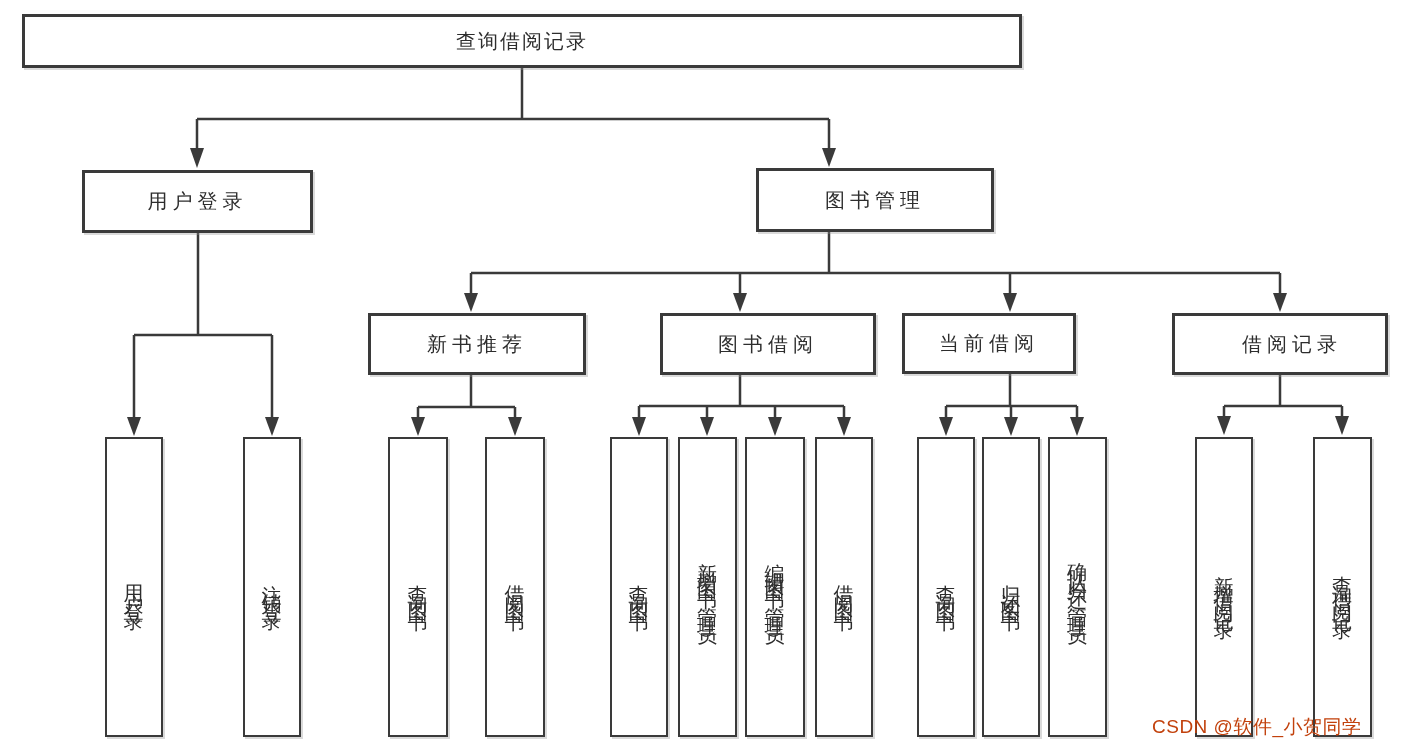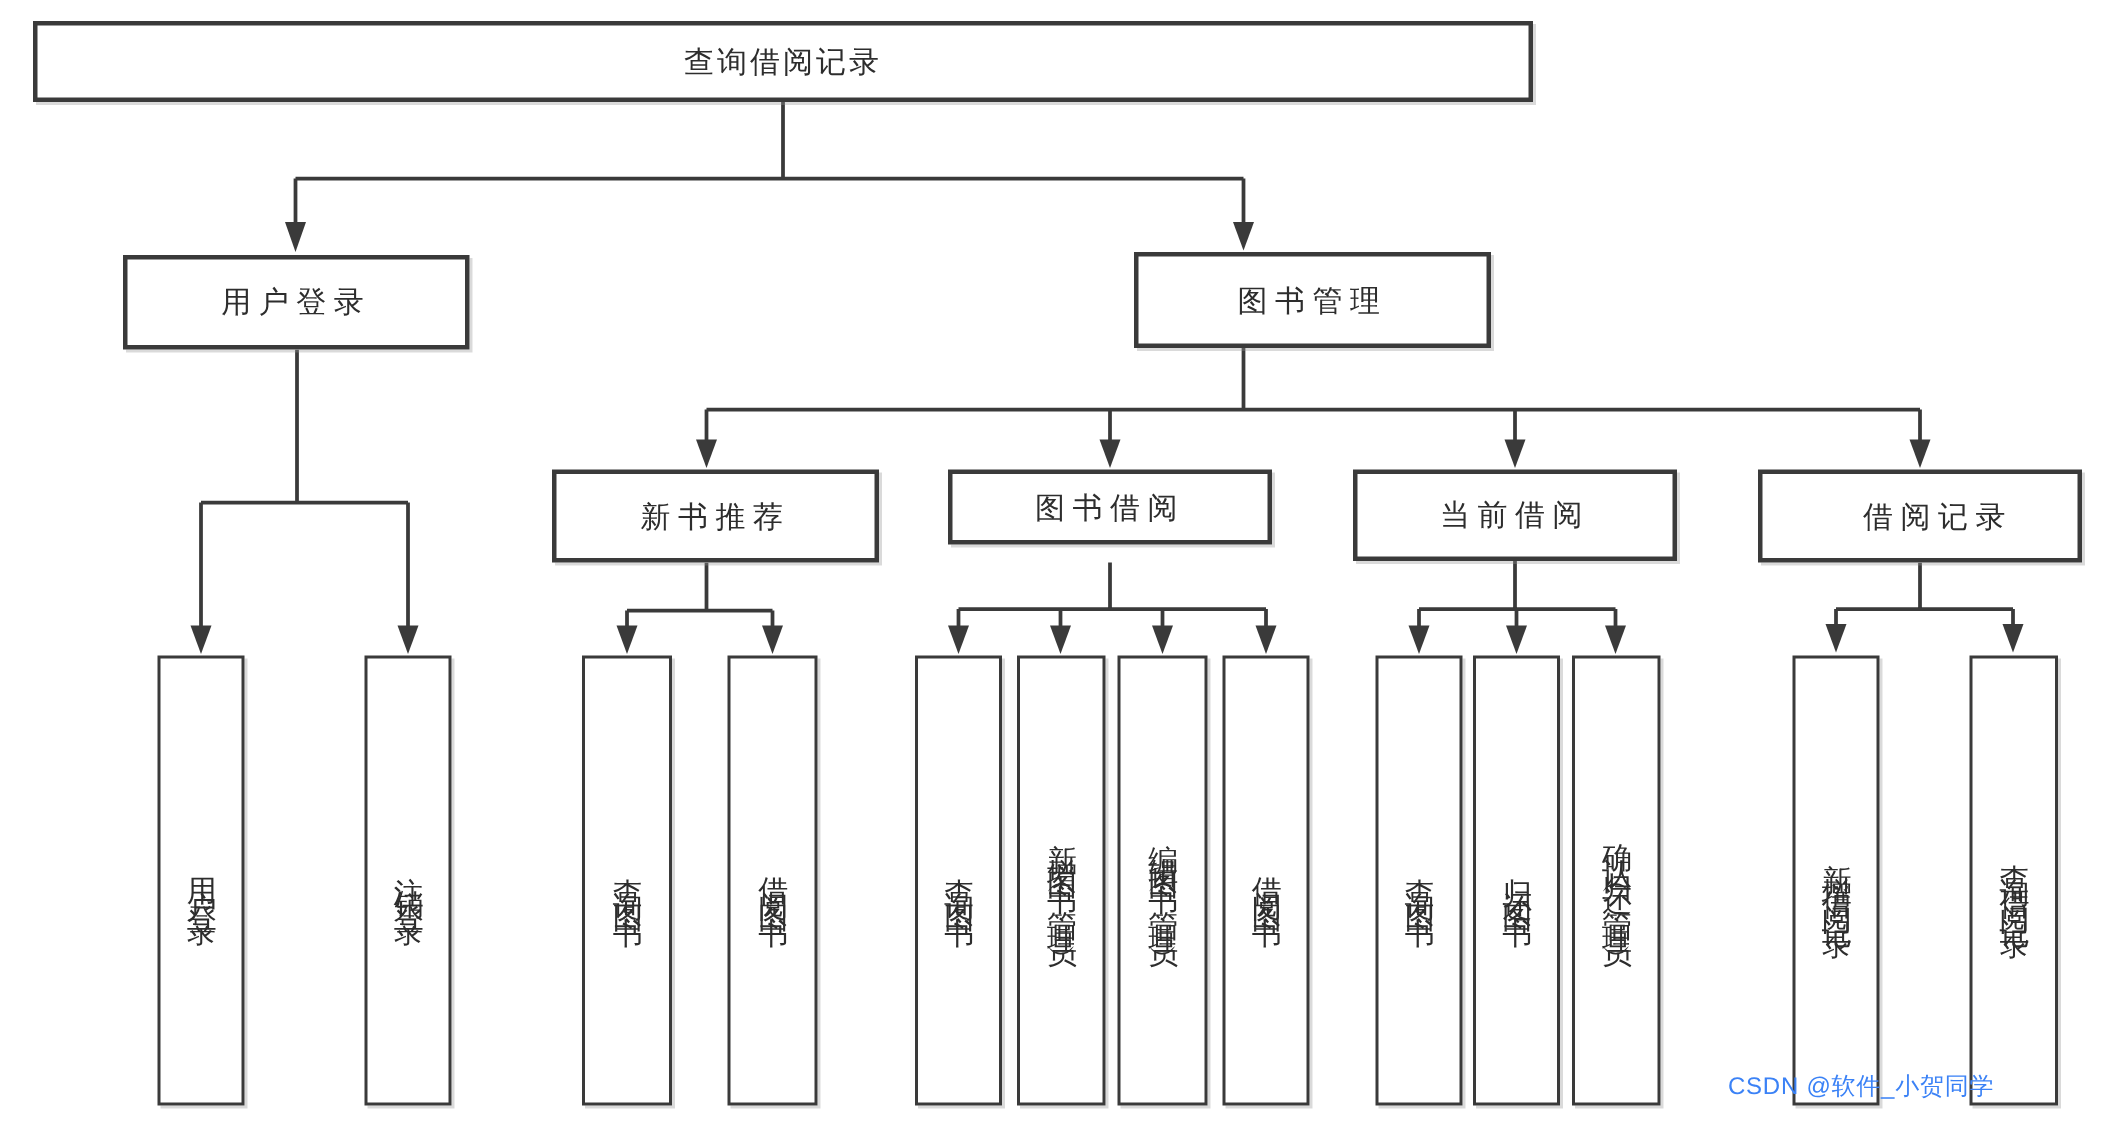--- a/index.html
+++ b/index.html
@@ -16,21 +16,21 @@
   }
   .hlabel{font-size:20px;letter-spacing:5px;white-space:nowrap;}
   .root .hlabel{letter-spacing:2px;}
   .leaf{border-width:2.5px;}
   .vlabel{
     writing-mode:vertical-rl;text-orientation:mixed;
     font-size:20px;letter-spacing:9px;line-height:1;
   }
   .watermark{
     position:absolute;left:1152px;top:714px;z-index:5;
-    font-size:16px;color:#3b82f6;letter-spacing:0.5px;white-space:nowrap;
+    font-size:19px;color:#c2410c;letter-spacing:0.5px;white-space:nowrap;
   }
 </style>
 </head>
 <body>
 
 <div class="canvas">
 
   <svg class="wires" viewBox="0 0 1405 747" xmlns="http://www.w3.org/2000/svg">
     <g stroke="#3a3a3a" stroke-width="2.5" fill="none">
       <path d="M522 68 V119 M197 119 H829 M197 119 V149 M829 119 V149"></path>
@@ -71,24 +71,24 @@
   <div class="node" style="left:82px;top:170px;width:231px;height:63px;">
     <span class="hlabel">用户登录</span>
   </div>
   <div class="node" style="left:710px;top:168px;width:238px;height:64px;margin-left:46px;">
     <span class="hlabel">图书管理</span>
   </div>
 
   <div class="node" style="left:368px;top:313px;width:218px;height:62px;font-family:Liberation Mono, monospace;">
     <span class="hlabel">新书推荐</span>
   </div>
-  <div class="node" style="left:632px;top:313px;width:216px;height:50px;">
+  <div class="node" style="left:660px;top:313px;width:216px;height:62px;">
     <span class="hlabel">图书借阅</span>
   </div>
-  <div class="node" style="left:902px;top:313px;width:216px;height:61px;">
+  <div class="node" style="left:902px;top:313px;width:174px;height:61px;">
     <span class="hlabel">当前借阅</span>
   </div>
   <div class="node" style="left:1172px;top:313px;width:216px;height:62px;padding-left:24px;">
     <span class="hlabel">借阅记录</span>
   </div>
 
   <div class="node leaf" style="left:105px;top:437px;width:58px;height:300px;">
     <span class="vlabel">用户登录</span>
   </div>
   <div class="node leaf" style="left:243px;top:437px;width:58px;height:300px;">

